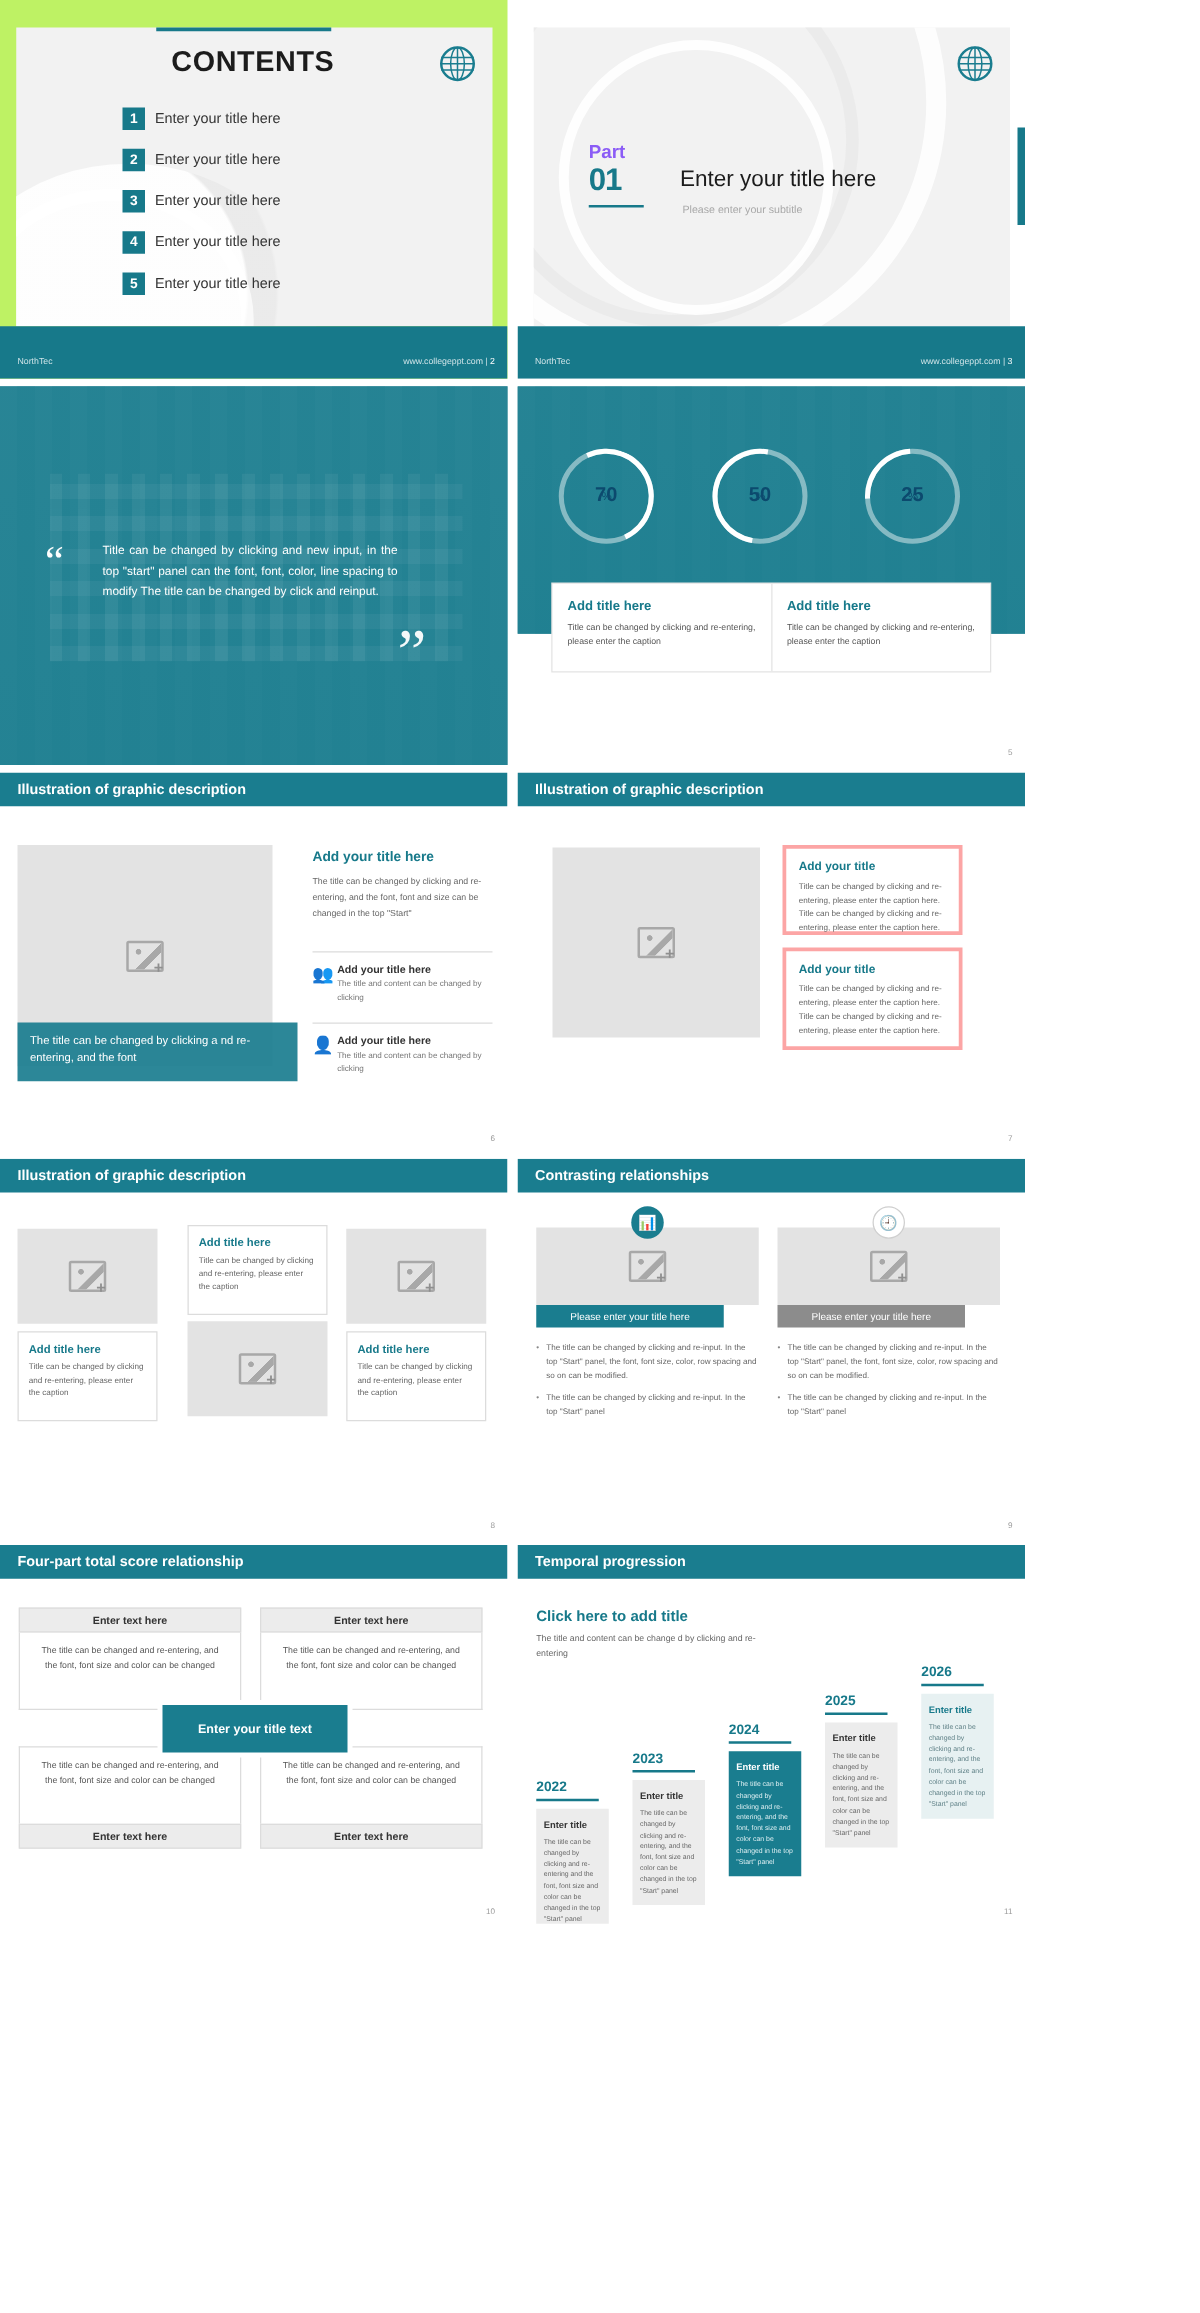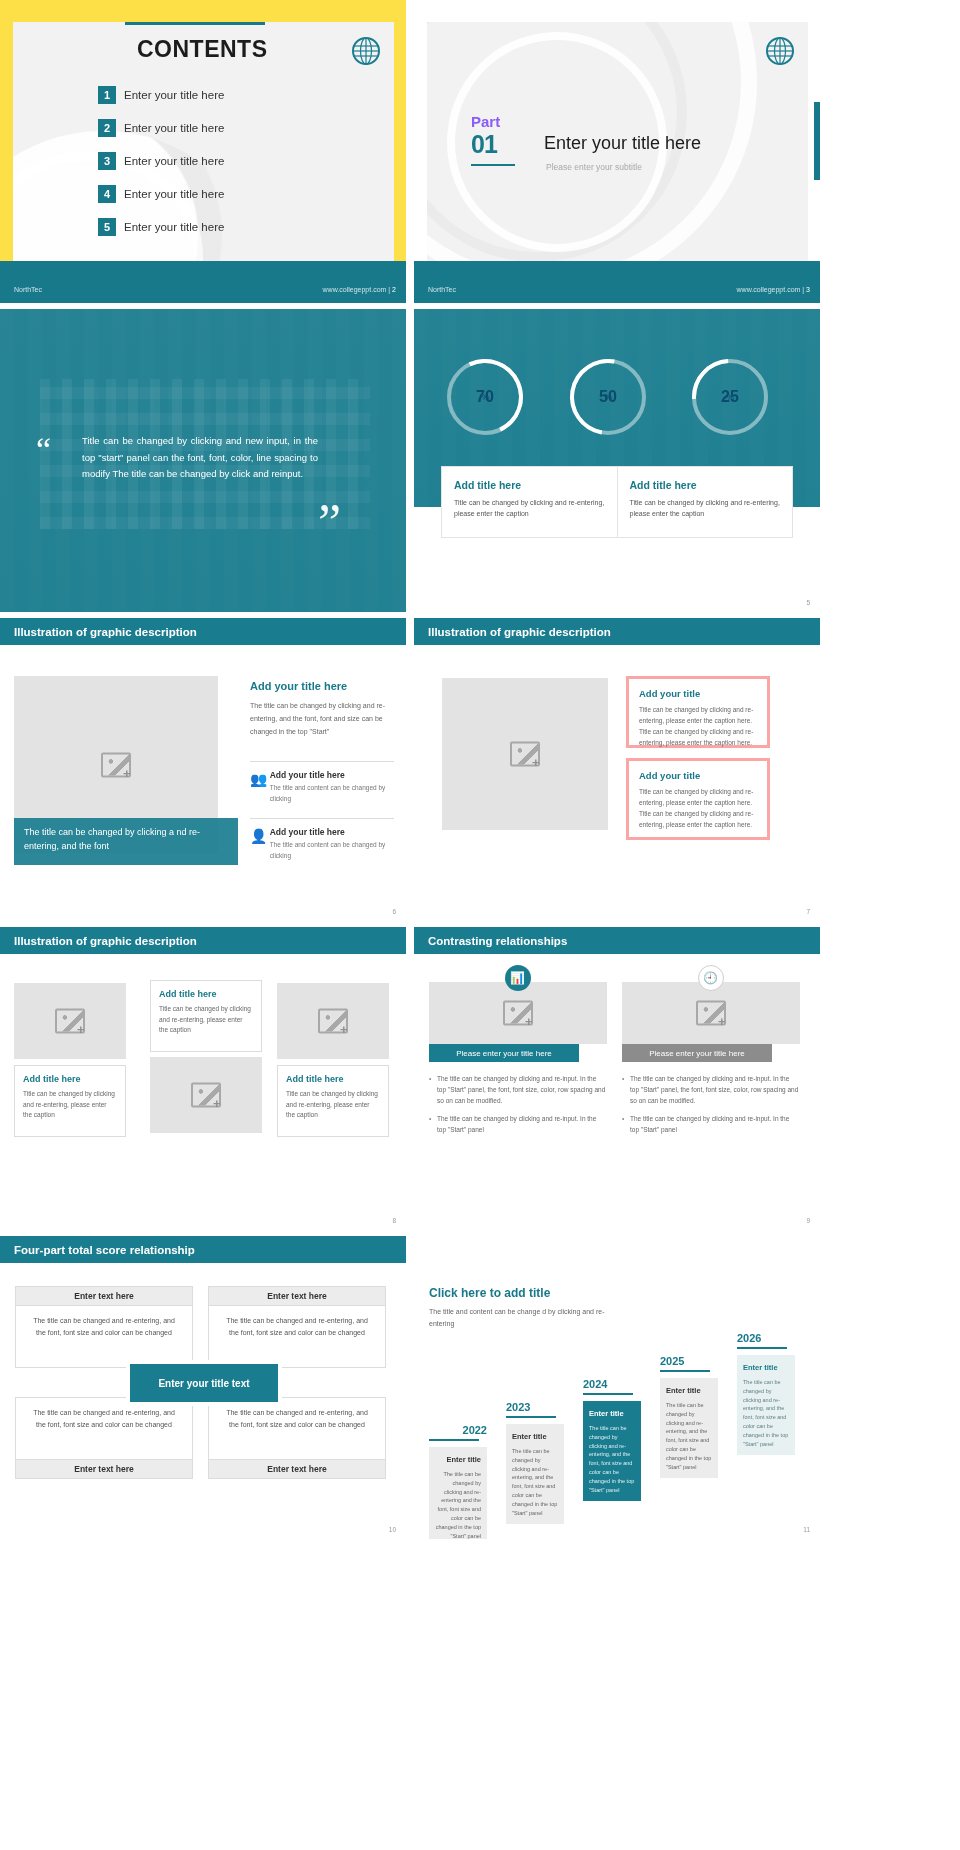--- a/index.html
+++ b/index.html
@@ -19,21 +19,21 @@
     width: 406px;
     height: 303px;
     margin: 0 0 6px 0;
     position: relative;
     overflow: hidden;
     background: #ffffff;
   }
   .slide.left { margin-left: 0px; margin-right: 8px; }
 
   
-  .s2 { background: #fde047; }
+  .s2 { background: #bef264; }
   .s2 .panel {
     position: absolute; left: 13px; top: 22px; right: 12px; bottom: 42px;
     background: #f2f2f2;
     overflow: hidden;
   }
   .s2 .swirl {
     position: absolute; left: -60px; bottom: -130px; width: 300px; height: 260px;
     border-radius: 50%;
     background: radial-gradient(circle at 40% 40%, #ffffff 52%, #eaeaea 53%, #eaeaea 62%, #f2f2f2 63%);
     opacity: .9;
@@ -459,24 +459,25 @@
     <div class="cell cl2">The title can be changed and re-entering, and the font, font size and color can be changed</div>
     <div class="cell cl3">The title can be changed and re-entering, and the font, font size and color can be changed</div>
     <div class="cell cl4">The title can be changed and re-entering, and the font, font size and color can be changed</div>
     <div class="hdr h3">Enter text here</div>
     <div class="hdr h4">Enter text here</div>
     <div class="center">Enter your title text</div>
     <div class="pagenum">10</div>
   </div>
 
   <div class="slide s11">
+    <div class="chead">Temporal progression</div>
     <div class="ctitle">Click here to add title</div>
     <div class="cdesc">The title and content can be change d by clicking and re-entering</div>
 
-    <div class="step" style="left:15px; top:188px;text-align:right;">
+    <div class="step" style="left:15px; top:188px;">
       <div class="yr">2022</div>
       <div class="uline"></div>
       <div class="bx gray">
         <h5>Enter title</h5>
         <div>The title can be changed by clicking and re-entering and the font, font size and color can be changed in the top "Start" panel</div>
       </div>
     </div>
 
     <div class="step" style="left:92px; top:165px;">
       <div class="yr">2023</div>

